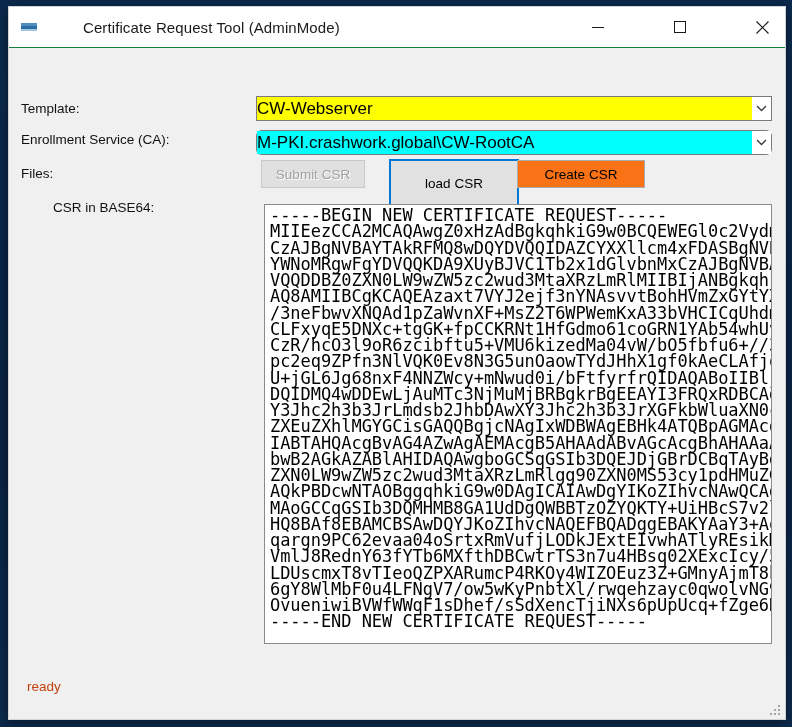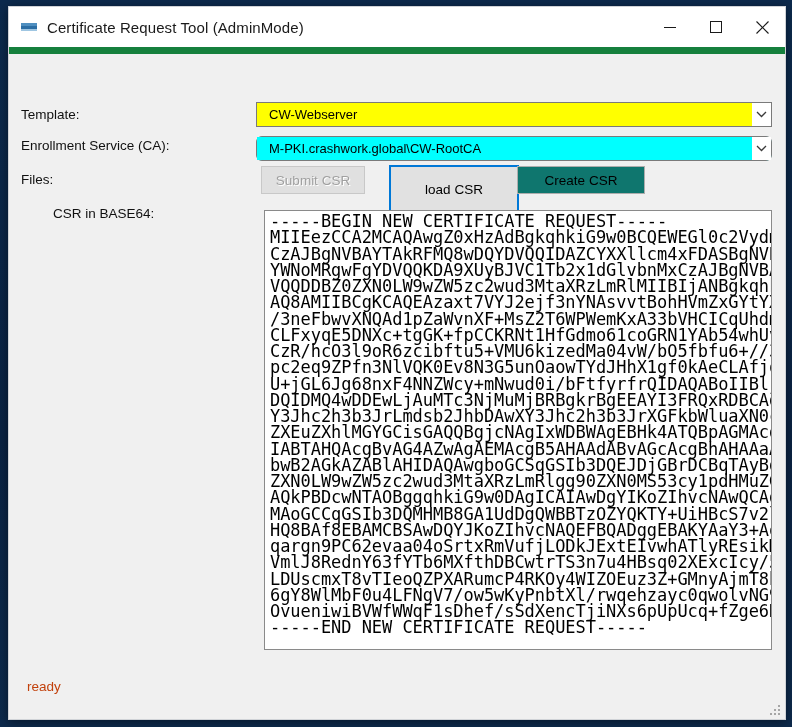--- a/index.html
+++ b/index.html
@@ -35,21 +35,22 @@
     flex-direction: column;
   }
 
   
   #title-bar {
     height: 40px;
     background: #ffffff;
     display: flex;
     align-items: center;
     flex: 0 0 auto;
-    border-bottom: 7px solid #15803d;
+    border-bottom: 1px solid #15803d;
+    gap: 36px;
   }
   #title-icon {
     width: 18px;
     height: 18px;
     margin-left: 11px;
     margin-right: 9px;
     position: relative;
     flex: 0 0 auto;
   }
   #title-icon .bar-top {
@@ -113,22 +114,22 @@
     border: 1px solid #7a7a7a;
     background: #ffffff;
     box-sizing: border-box;
     display: flex;
     align-items: stretch;
   }
   .combo .combo-value {
     flex: 1 1 auto;
     display: flex;
     align-items: center;
-    padding-left: 12px;
-    font-size: 13px;
+    padding-left: 0;
+    font-size: 17px;
     color: #000000;
     font-family: "Liberation Sans", sans-serif;
     white-space: nowrap;
     overflow: hidden;
   }
   .combo .combo-arrow {
     width: 19px;
     flex: 0 0 auto;
     background: #ffffff;
     display: flex;
@@ -141,21 +142,21 @@
   
   .btn {
     position: absolute;
     box-sizing: border-box;
     font-size: 13.5px;
     font-family: "Liberation Sans", sans-serif;
     display: flex;
     align-items: center;
     justify-content: center;
     border: 1px solid #adadad;
-    background: #0f766e;
+    background: #f97316;
     color: #000000;
     padding: 0;
     cursor: default;
     white-space: nowrap;
   }
   .btn.disabled {
     color: #a0a0a0;
     background: #e0e0e0;
     border-color: #c8c8c8;
     text-shadow: 1px 1px 0 #ffffff;

